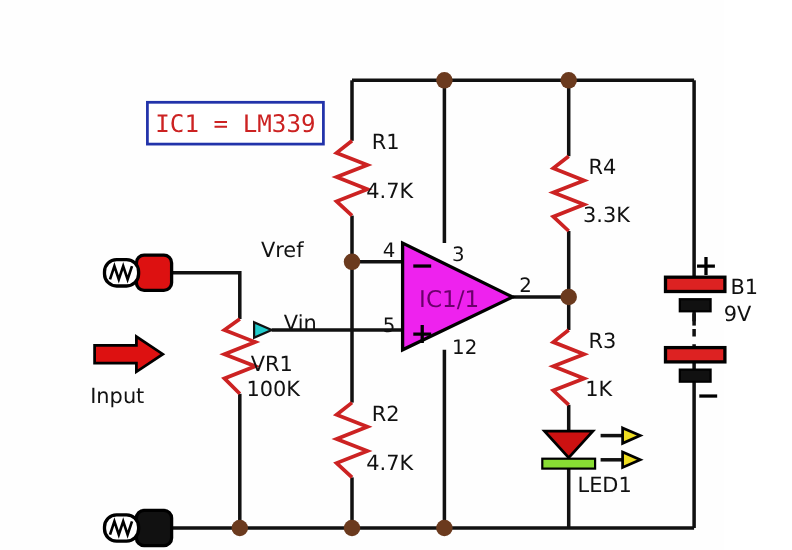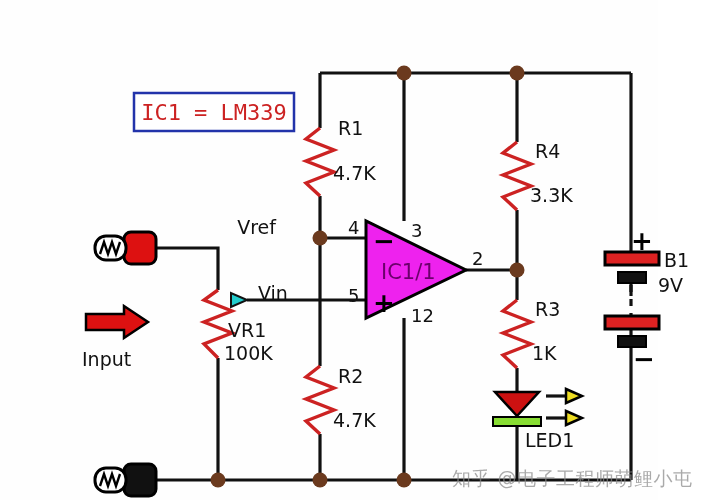--- a/index.html
+++ b/index.html
@@ -218,15 +218,14 @@
       <circle class="dot" cx="404" cy="480" r="7.5"></circle>
     </g>
 
     <g>
       <rect x="134" y="93" width="160" height="38" fill="#ffffff" stroke="#2233aa" stroke-width="2.5"></rect>
       <text class="title-text" x="214" y="120" text-anchor="middle">IC1 = LM339</text>
     </g>
 
   </svg>
 
-  <div class="watermark">知乎 @电子工程师萌鲤小屯</div>
 
 </div>
 
 </body></html>

